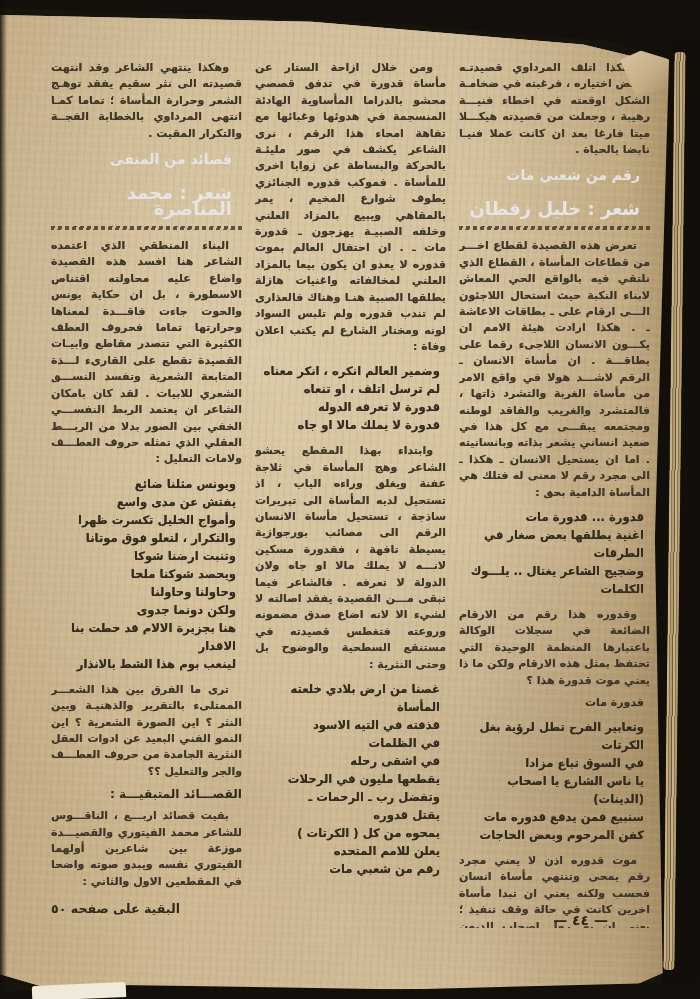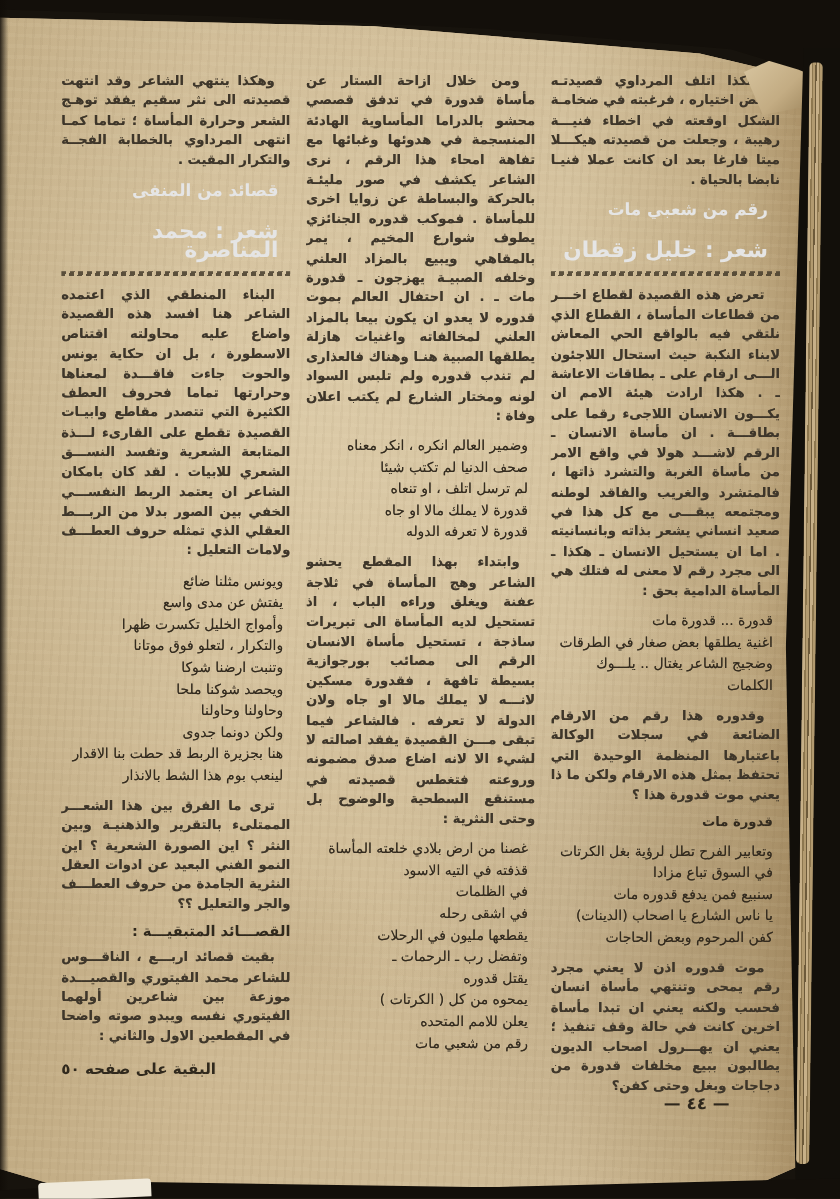--- a/index.html
+++ b/index.html
@@ -68,21 +68,21 @@
     position:absolute;top:60px;right:50px;left:28px;height:868px;z-index:2;
     direction:rtl;display:flex;gap:13px;color:#3e362a;
   }
   .col{width:191px;height:868px;overflow:hidden;}
   .para{
     margin:0 0 7px;font-size:11px;line-height:16.4px;
     text-align:justify;text-indent:13px;
     text-shadow:0 0 0.5px rgba(62,52,38,0.55);
     font-weight:bold;
   }
-  .poem{margin:5px 6px 9px 0;font-weight:normal;font-size:11.6px;line-height:18px;color:#332b1f;}
+  .poem{margin:5px 6px 9px 0;font-weight:bold;font-size:11.6px;line-height:18px;color:#332b1f;}
   .poem-line{text-shadow:0 0 0.5px rgba(45,37,25,0.6);}
   .section-header{margin:9px 0 4px;padding-right:10px;font-weight:bold;color:#e5e5e5;}
   .sh-title{font-size:14px;line-height:17px;}
   .sh-byline{font-size:18px;line-height:16px;margin-top:17px;}
   .squiggle{
     height:4px;margin:9px 0 8px;opacity:0.85;
     background:repeating-linear-gradient(104deg,#463c2b 0 4px,rgba(0,0,0,0) 4px 7px);
   }
   .subhead{font-weight:bold;font-size:12.2px;margin:6px 0 7px;color:#30291d;}
   .boldline{font-weight:bold;font-size:11px;margin:1px 6px 9px 0;color:#332b1f;}
@@ -115,34 +115,33 @@
         <div class="poem">
           <div class="poem-line">قدورة ... قدورة مات</div>
           <div class="poem-line">اغنية يطلقها بعض صغار في الطرقات</div>
           <div class="poem-line">وضجيج الشاعر يغتال .. يلـــوك الكلمات</div>
         </div>
         <p class="para">وقدوره هذا رقم من الارقام الضائعة في سجلات الوكالة باعتبارها المنظمة الوحيدة التي تحتفظ بمثل هذه الارقام ولكن ما ذا يعني موت قدورة هذا ؟</p>
         <div class="boldline">قدورة مات</div>
         <div class="poem">
           <div class="poem-line">وتعابير الفرح تطل لرؤية بغل الكرتات</div>
           <div class="poem-line">في السوق تباع مزادا</div>
+          <div class="poem-line">يا ناس الشارع يا اصحاب (الدينات)</div>
           <div class="poem-line">سنبيع فمن يدفع قدوره مات</div>
-          <div class="poem-line">يا ناس الشارع يا اصحاب (الدينات)</div>
           <div class="poem-line">كفن المرحوم وبعض الحاجات</div>
         </div>
         <p class="para">موت قدوره اذن لا يعني مجرد رقم يمحى وتنتهي مأساة انسان فحسب ولكنه يعني ان تبدا مأساة اخرين كانت في حالة وقف تنفيذ ؛ يعني ان يهـــرول اصحاب الديون يطالبون ببيع مخلفات قدورة من دجاجات وبغل وحتى كفن؟</p>
       </div>
     <div class="col">
         <p class="para">ومن خلال ازاحة الستار عن مأساة قدورة في تدفق قصصي محشو بالدراما المأساوية الهادئة المنسجمة في هدوئها وغبائها مع تفاهة امحاء هذا الرقم ، نرى الشاعر يكشف في صور مليئـة بالحركة والبساطة عن زوايا اخرى للمأساة . فموكب قدوره الجنائزي يطوف شوارع المخيم ، يمر بالمقاهي ويبيع بالمزاد العلني وخلفه الصبيـة يهزجون ـ قدورة مات ـ . ان احتفال العالم بموت قدوره لا يعدو ان يكون بيعا بالمزاد العلني لمخالفاته واغنيات هازلة يطلقها الصبية هنـا وهناك فالعذارى لم تندب قدوره ولم تلبس السواد لونه ومختار الشارع لم يكتب اعلان وفاة :</p>
         <div class="poem">
           <div class="poem-line">وضمير العالم انكره ، انكر معناه</div>
-          <div class="poem-line">صحف الدنيا لم تكتب شيئا</div>
           <div class="poem-line">لم ترسل اتلف ، او تنعاه</div>
+          <div class="poem-line">قدورة لا تعرفه الدوله</div>
           <div class="poem-line">قدورة لا يملك مالا او جاه</div>
-          <div class="poem-line">قدورة لا تعرفه الدوله</div>
         </div>
         <p class="para">وابتداء بهذا المقطع يحشو الشاعر وهج المأساة في ثلاجة عفنة ويغلق وراءه الباب ، اذ تستحيل لديه المأساة الى تبريرات ساذجة ، تستحيل مأساة الانسان الرقم الى مصائب بورجوازية بسيطة تافهة ، فقدورة مسكين لانـــه لا يملك مالا او جاه ولان الدولة لا تعرفه . فالشاعر فيما تبقى مـــن القصيدة يفقد اصالته لا لشيء الا لانه اضاع صدق مضمونه وروعته فتغطس قصيدته في مستنقع السطحية والوضوح بل وحتى النثرية :</p>
         <div class="poem">
           <div class="poem-line">غصنا من ارض بلادي خلعته المأساة</div>
           <div class="poem-line">قذفته في التيه الاسود</div>
           <div class="poem-line">في الظلمات</div>
           <div class="poem-line">في اشقى رحله</div>
           <div class="poem-line">يقطعها مليون في الرحلات</div>
           <div class="poem-line">وتفضل رب ـ الرحمات ـ</div>
           <div class="poem-line">يقتل قدوره</div>
@@ -161,21 +160,21 @@
         <p class="para">البناء المنطقي الذي اعتمده الشاعر هنا افسد هذه القصيدة واضاع عليه محاولته اقتناص الاسطورة ، بل ان حكاية يونس والحوت جاءت فاقـــدة لمعناها وحرارتها تماما فحروف العطف الكثيرة التي تتصدر مقاطع وابيـات القصيدة تقطع على القارىء لـــذة المتابعة الشعرية وتفسد النســـق الشعري للابيات . لقد كان بامكان الشاعر ان يعتمد الربط النفســـي الخفي بين الصور بدلا من الربـــط العقلي الذي تمثله حروف العطـــف ولامات التعليل :</p>
         <div class="poem">
           <div class="poem-line">ويونس مثلنا ضائع</div>
           <div class="poem-line">يفتش عن مدى واسع</div>
           <div class="poem-line">وأمواج الخليل تكسرت ظهرا</div>
           <div class="poem-line">والتكرار ، لتعلو فوق موتانا</div>
           <div class="poem-line">وتنبت ارضنا شوكا</div>
           <div class="poem-line">ويحصد شوكنا ملحا</div>
           <div class="poem-line">وحاولنا وحاولنا</div>
           <div class="poem-line">ولكن دونما جدوى</div>
-          <div class="poem-line">هنا بجزيرة الربط قد حطت بنا الاقدار</div>
+          <div class="poem-line">هنا بجزيرة الالام قد حطت بنا الاقدار</div>
           <div class="poem-line">لينعب بوم هذا الشط بالانذار</div>
         </div>
         <p class="para">ترى ما الفرق بين هذا الشعـــر الممتلىء بالتقرير والذهنيـة وبين النثر ؟ اين الصورة الشعرية ؟ اين النمو الفني البعيد عن ادوات العقل النثرية الجامدة من حروف العطـــف والجر والتعليل ؟؟</p>
         <div class="subhead">القصـــائد المتبقيـــة :</div>
         <p class="para">بقيت قصائد اربـــع ، الناقـــوس للشاعر محمد الفيتوري والقصيـــدة موزعة بين شاعرين أولهما الفيتوري نفسه ويبدو صوته واضحا في المقطعين الاول والثاني :</p>
         <div class="centerbold">البقية على صفحه ٥٠</div>
       </div>
   </div>
 
   <div class="page-num">— ٤٤ —</div>

